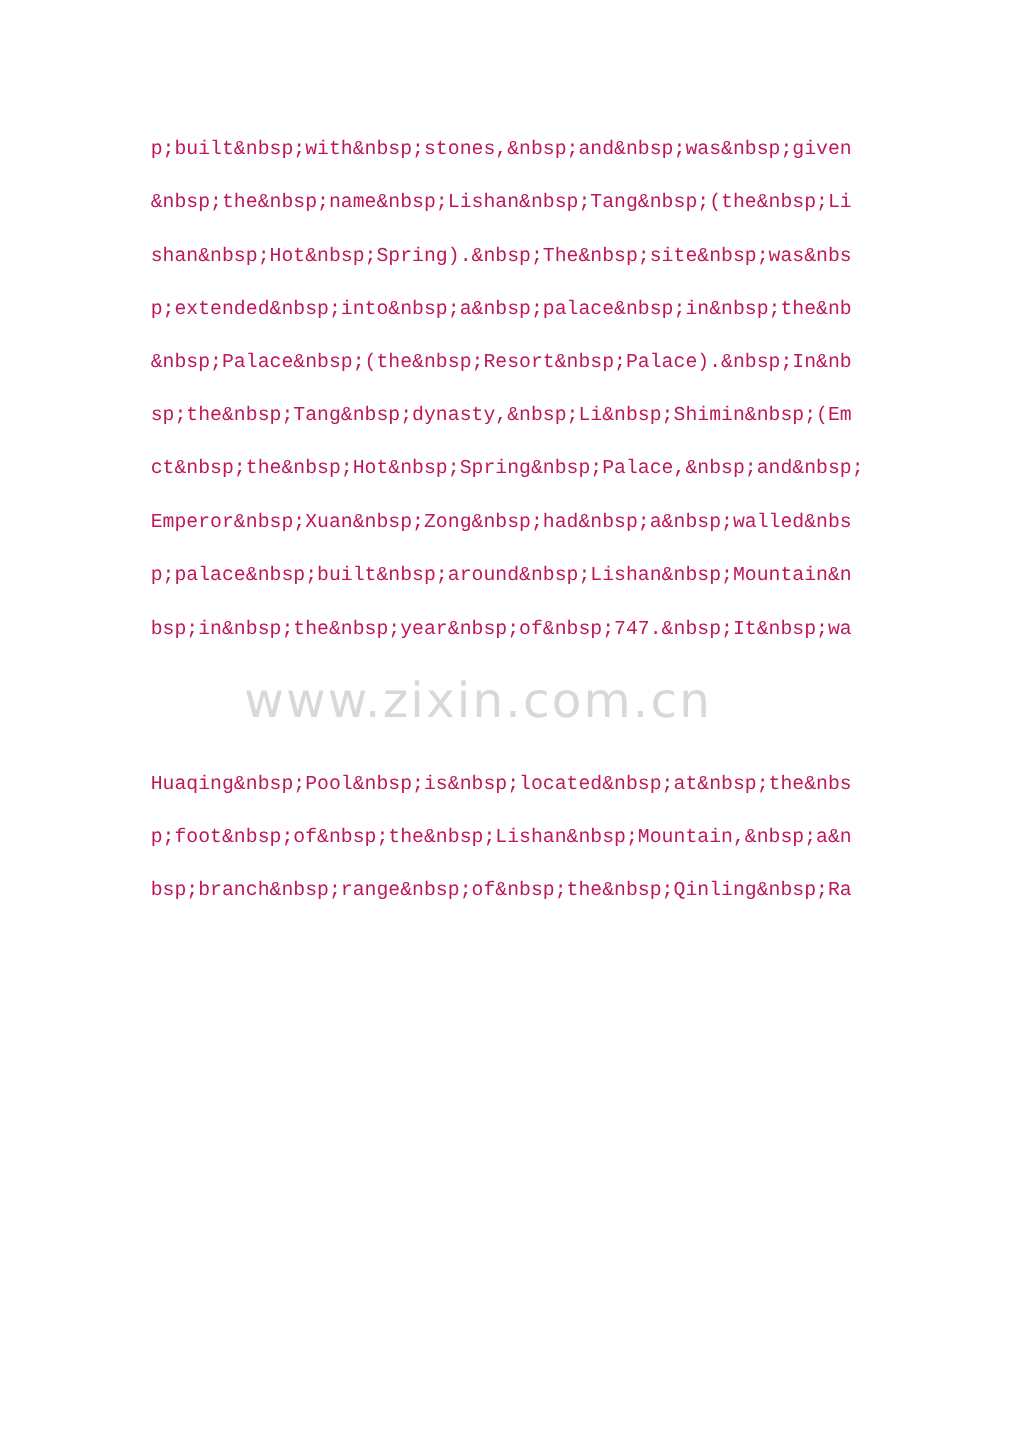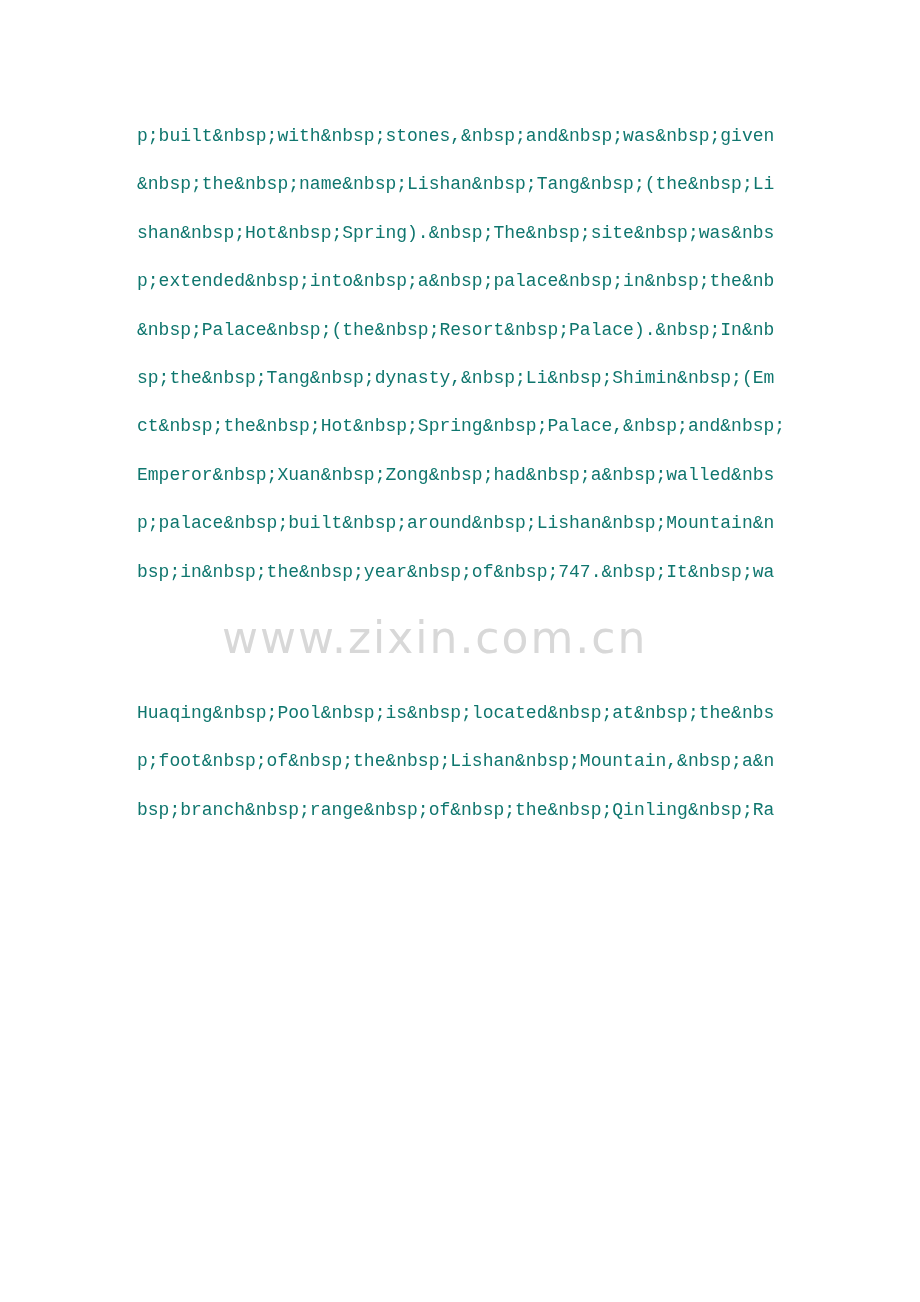--- a/index.html
+++ b/index.html
@@ -36,21 +36,21 @@
   .paragraph {
     margin: 0;
   }
   .paragraph + .paragraph {
     margin-top: 93px;
   }
   .line {
     font-size: 18px;
     line-height: 48.4px;
     height: 48.4px;
-    color: #0f766e;
+    color: #be185d;
     white-space: pre;
     letter-spacing: 0px;
   }
 </style>
 </head>
 <body>
 
 <div class="page">
 
   <div class="watermark">www.zixin.com.cn</div>

